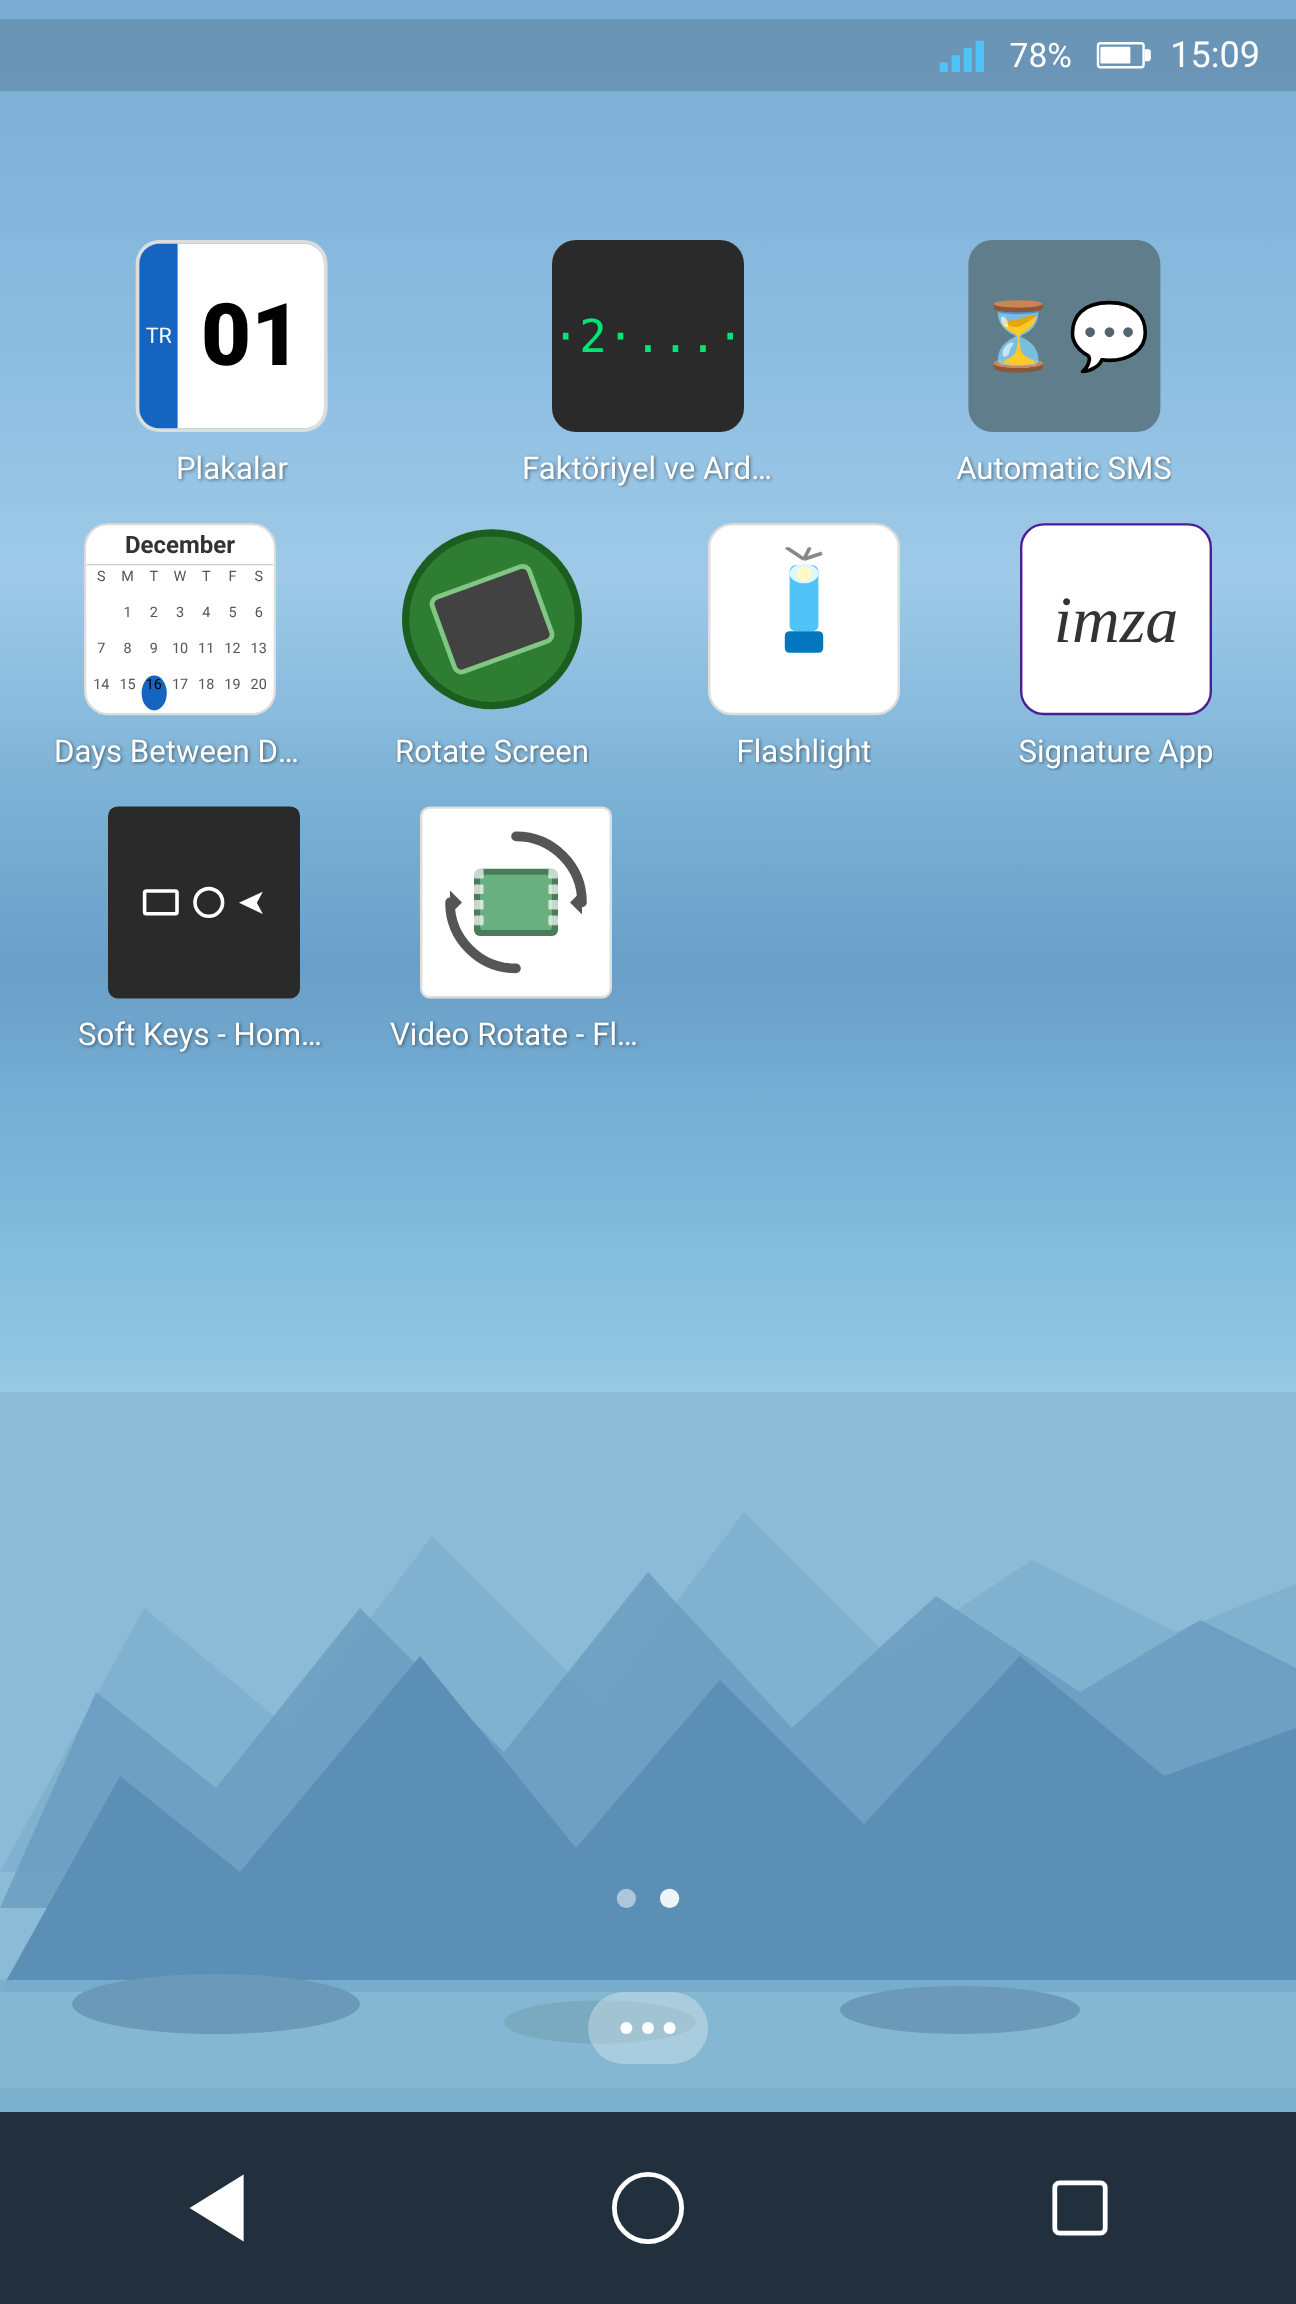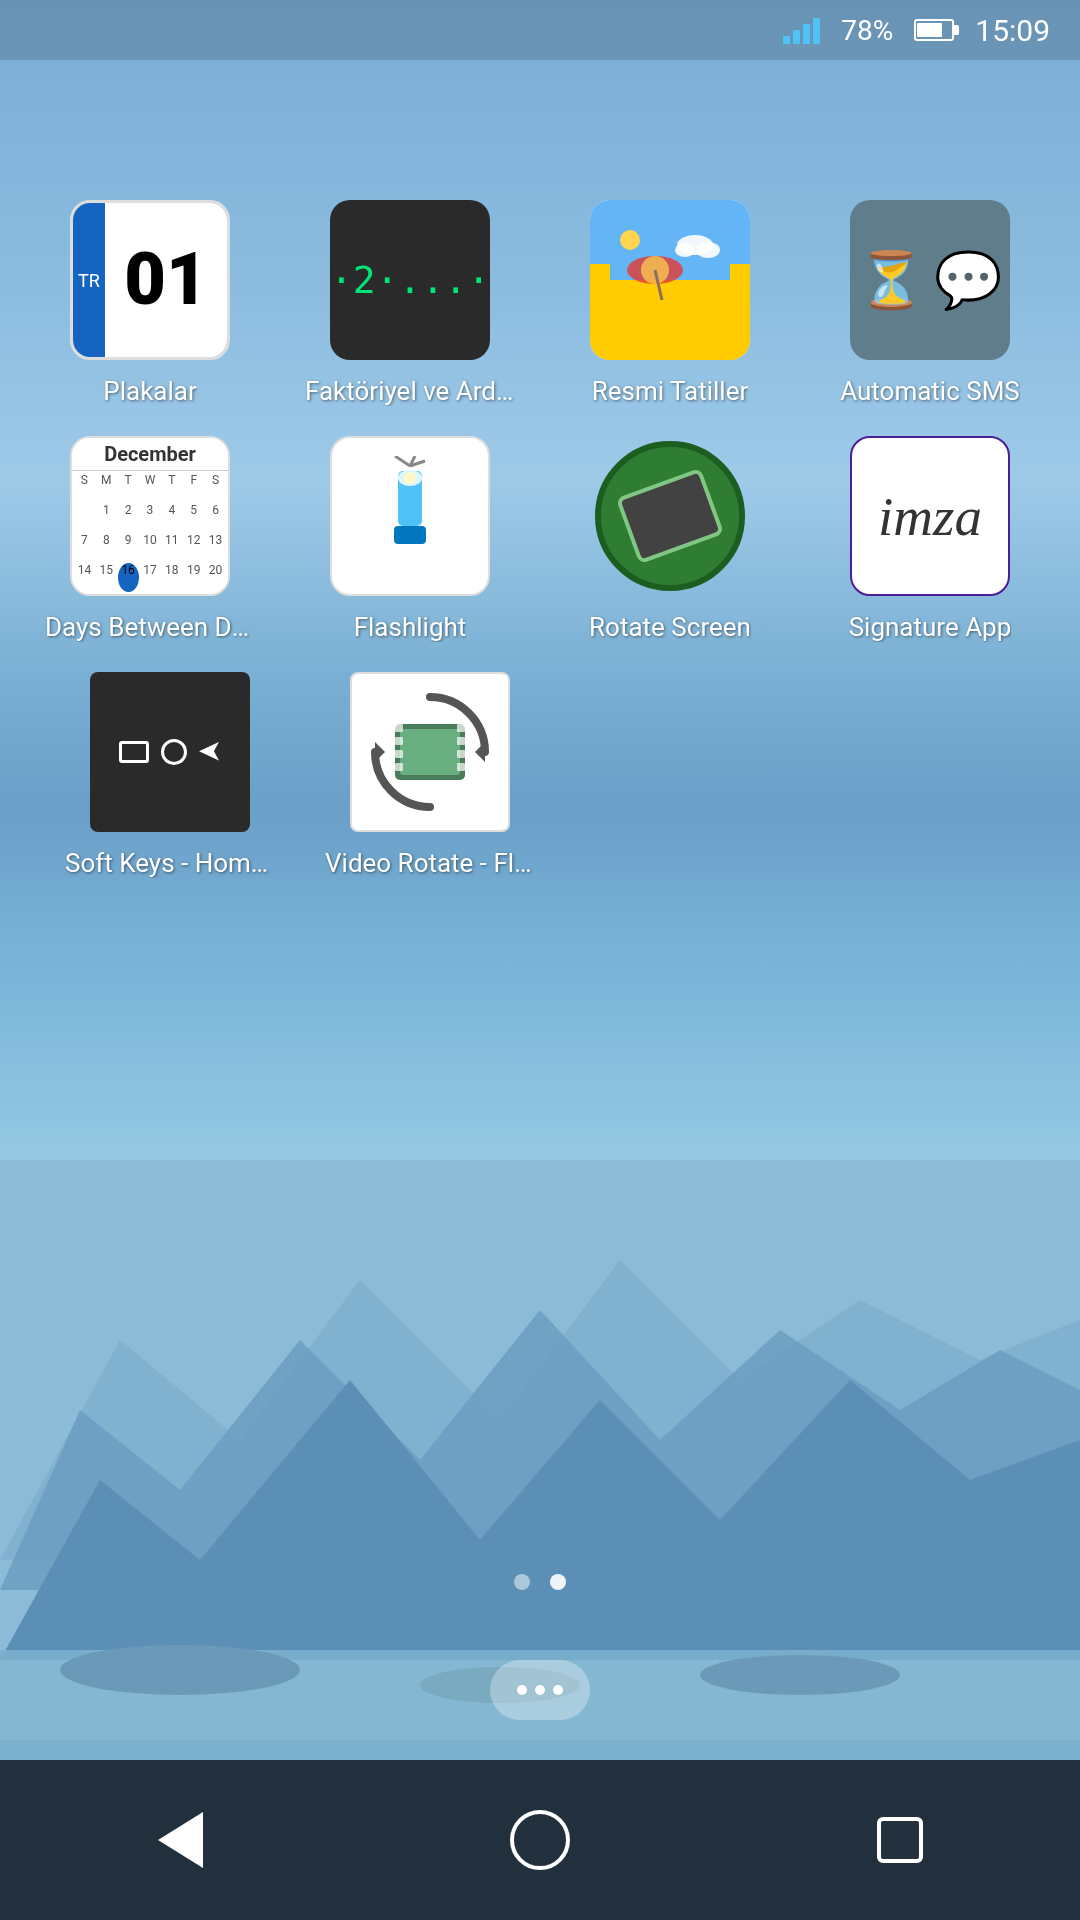--- a/index.html
+++ b/index.html
@@ -31,21 +31,21 @@
         #b8ddf0 75%,
         #c8e6f4 85%,
         #d0eaf8 100%
       );
       z-index: 0;
     }
 
     
     .status-bar {
       position: absolute;
-      top: 0; left: 0; right: 0;
+      top: 16px; left: 0; right: 0;
       height: 60px;
       background: rgba(0,0,0,0.15);
       display: flex;
       align-items: center;
       justify-content: flex-end;
       padding: 0 30px;
       z-index: 100;
       gap: 21px;
     }
 
@@ -506,41 +506,20 @@
       <span class="app-label">Plakalar</span>
     </div>
 
     <div class="app-item">
       <div class="app-icon icon-faktoriyel">
         <span class="icon-faktoriyel-text">1·2·...·n</span>
       </div>
       <span class="app-label">Faktöriyel ve Ardış</span>
     </div>
 
-    <div class="app-item">
-      <div class="app-icon icon-tatiller">
-        <div class="icon-tatiller-beach">
-          <svg width="120" height="120" viewBox="0 0 120 120">
-            <rect x="0" y="0" width="120" height="60" fill="#64b5f6"></rect>
-            <rect x="0" y="60" width="120" height="60" fill="#ffcc02"></rect>
-
-            <ellipse cx="45" cy="50" rx="28" ry="14" fill="#e53935" opacity="0.8"></ellipse>
-            <ellipse cx="45" cy="50" rx="14" ry="14" fill="#ffd54f" opacity="0.7"></ellipse>
-            <line x1="45" y1="50" x2="52" y2="80" stroke="#8d6e63" stroke-width="3"></line>
-
-            <ellipse cx="85" cy="25" rx="18" ry="10" fill="white" opacity="0.9"></ellipse>
-            <ellipse cx="98" cy="30" rx="12" ry="8" fill="white" opacity="0.9"></ellipse>
-            <ellipse cx="75" cy="30" rx="10" ry="7" fill="white" opacity="0.9"></ellipse>
-
-            <circle cx="20" cy="20" r="10" fill="#ffd54f"></circle>
-          </svg>
-        </div>
-      </div>
-      <span class="app-label">Resmi Tatiller</span>
-    </div>
 
     <div class="app-item">
       <div class="app-icon icon-sms">
         <span class="hourglass">⏳</span>
         <span class="speech-bubble">💬</span>
       </div>
       <span class="app-label">Automatic SMS</span>
     </div>
 
   </div>
@@ -580,43 +559,43 @@
             <div class="cal-day">18</div>
             <div class="cal-day">19</div>
             <div class="cal-day">20</div>
           </div>
         </div>
       </div>
       <span class="app-label">Days Between Date</span>
     </div>
 
     <div class="app-item">
+      <div class="app-icon icon-rotate">
+        <div class="rotate-circle">
+          <div class="rotate-inner"></div>
+        </div>
+      </div>
+      <span class="app-label">Rotate Screen</span>
+    </div>
+
+    <div class="app-item">
       <div class="app-icon icon-flashlight">
         <svg width="100" height="120" viewBox="0 0 100 120">
 
           <line x1="50" y1="10" x2="35" y2="0" stroke="#888" stroke-width="3"></line>
           <line x1="50" y1="10" x2="55" y2="0" stroke="#888" stroke-width="3"></line>
           <line x1="50" y1="10" x2="65" y2="5" stroke="#888" stroke-width="3"></line>
 
           <rect x="38" y="15" width="24" height="55" rx="5" fill="#4fc3f7"></rect>
           <rect x="34" y="70" width="32" height="18" rx="4" fill="#0277bd"></rect>
           <ellipse cx="50" cy="22" rx="12" ry="8" fill="#e0f7fa"></ellipse>
           <circle cx="50" cy="22" r="6" fill="#fff9c4"></circle>
         </svg>
       </div>
       <span class="app-label">Flashlight</span>
-    </div>
-
-    <div class="app-item">
-      <div class="app-icon icon-rotate">
-        <div class="rotate-circle">
-          <div class="rotate-inner"></div>
-        </div>
-      </div>
-      <span class="app-label">Rotate Screen</span>
     </div>
 
     <div class="app-item">
       <div class="app-icon icon-signature">
         <span class="signature-text">imza</span>
       </div>
       <span class="app-label">Signature App</span>
     </div>
 
   </div>

